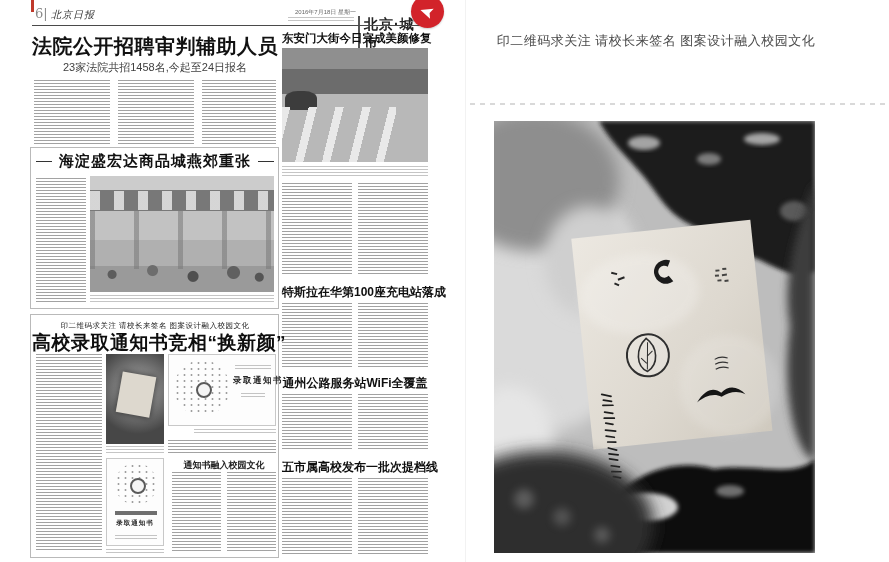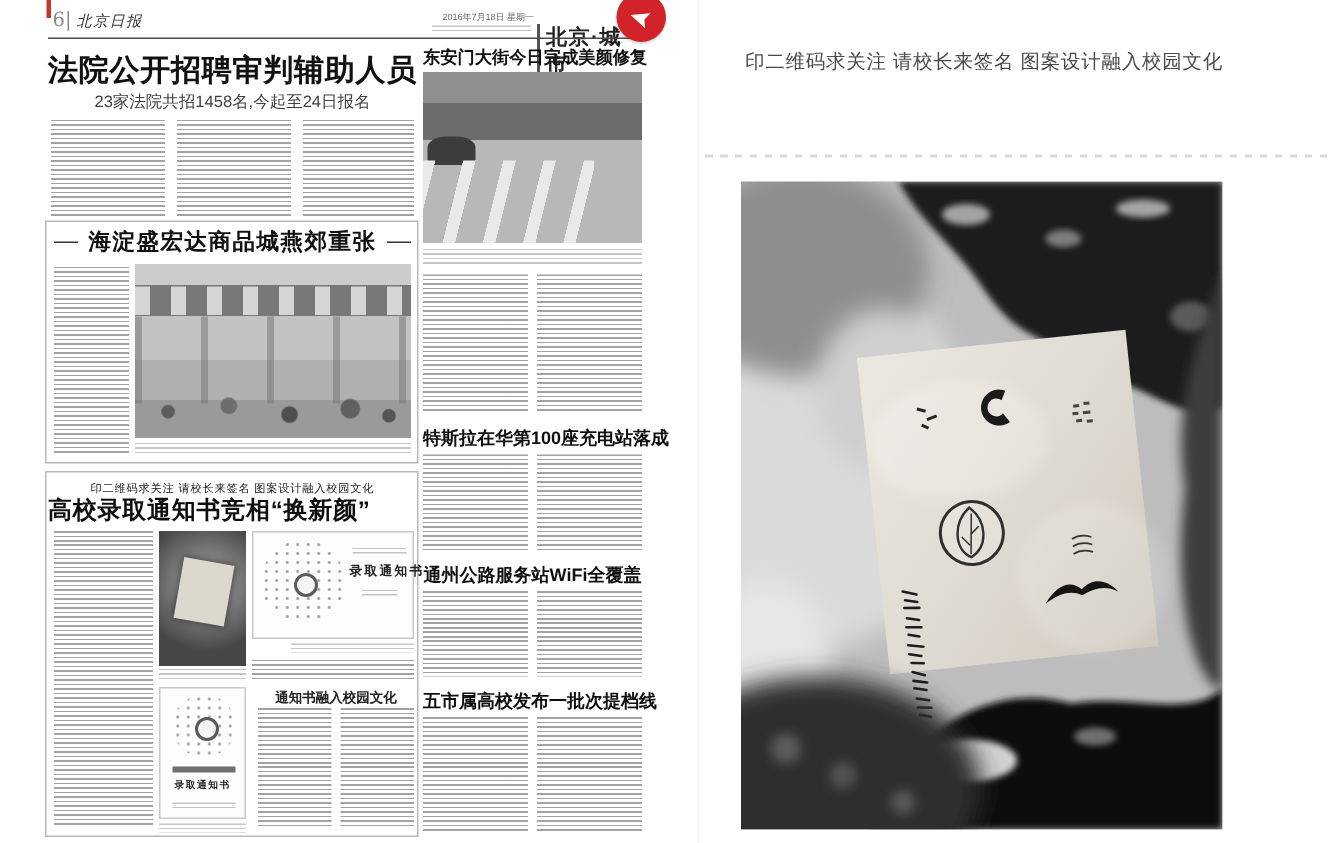--- a/index.html
+++ b/index.html
@@ -34,21 +34,21 @@
   .ph-market .sign { position:absolute; left:0; top:13%; width:100%; height:16%; background:repeating-linear-gradient(90deg, rgba(245,245,245,.75) 0 10px, rgba(110,110,110,0) 10px 24px); }
   .ph-market .pillars { position:absolute; left:0; top:30%; width:100%; height:50%; background:repeating-linear-gradient(90deg, rgba(120,120,120,.55) 0 5px, transparent 5px 44px); }
   .ph-market .crowd { position:absolute; left:0; bottom:0; width:100%; height:34%; background-image:radial-gradient(circle at 12% 55%, #5d5d5d 4px, transparent 5px), radial-gradient(circle at 34% 45%, #6d6d6d 5px, transparent 6px), radial-gradient(circle at 56% 60%, #4f4f4f 5px, transparent 6px), radial-gradient(circle at 78% 50%, #606060 6px, transparent 7px), radial-gradient(circle at 92% 62%, #555 4px, transparent 5px); }
   .ph-street { background:linear-gradient(180deg,#8f8f8f 0 18%, #6c6c6c 18% 40%, #b8b8b8 40% 100%); }
   .ph-street .zebra { position:absolute; left:0; bottom:0; width:78%; height:48%; background:repeating-linear-gradient(104deg, #e9e9e9 0 8px, rgba(0,0,0,0) 8px 26px); }
   .ph-street .car { position:absolute; left:2%; top:38%; width:22%; height:16%; background:#3c3c3c; border-radius:40% 40% 20% 20%; }
   .ph-portrait { background:radial-gradient(circle at 55% 40%, #8b8b8b 0 25%, #474747 70%); }
   .ph-portrait .letter { position:absolute; left:22%; top:22%; width:58%; height:46%; background:#ddd8ce; transform:rotate(10deg); box-shadow:0 0 6px rgba(0,0,0,.6); }
 
   .feat-kicker { position:absolute; left:6px; top:321px; width:246px; text-align:center; font-size:7.5px; color:#222; letter-spacing:0.5px; white-space:nowrap; overflow:hidden; }
-  .feat-hl { position:absolute; left:6px; top:330px; width:246px; font-size:16px; font-weight:800; color:#0e0e0e; letter-spacing:0.5px; white-space:nowrap; }
+  .feat-hl { position:absolute; left:6px; top:330px; width:246px; font-size:19px; font-weight:800; color:#0e0e0e; letter-spacing:0.5px; white-space:nowrap; }
 
   .card { position:absolute; background:#fdfdfd; border:1px solid #c8c8c8; }
   .sketch { border-radius:50%; background:radial-gradient(circle at 50% 50%, #fbfbfb 0 28%, #ececec 70%); background-image:radial-gradient(#9f9f9f 0.8px, transparent 1.3px); background-size:7px 6px; position:absolute; }
   .sketch::after { content:""; position:absolute; left:50%; top:50%; width:12px; height:12px; margin:-6px 0 0 -6px; border-radius:50%; border:2px solid #5a5a5a; background:#f4f4f4; }
   .card-title { font-size:8.5px; font-weight:bold; color:#222; letter-spacing:1.5px; white-space:nowrap; }
   .card-band { background:#6f6f6f; height:4px; }
 
   .feat-sub { position:absolute; left:146px; top:459px; width:104px; text-align:center; font-size:9px; font-weight:bold; color:#222; white-space:nowrap; }
 
   .r-hl { position:absolute; width:146px; text-align:center; font-weight:800; color:#0f0f0f; white-space:nowrap; }

